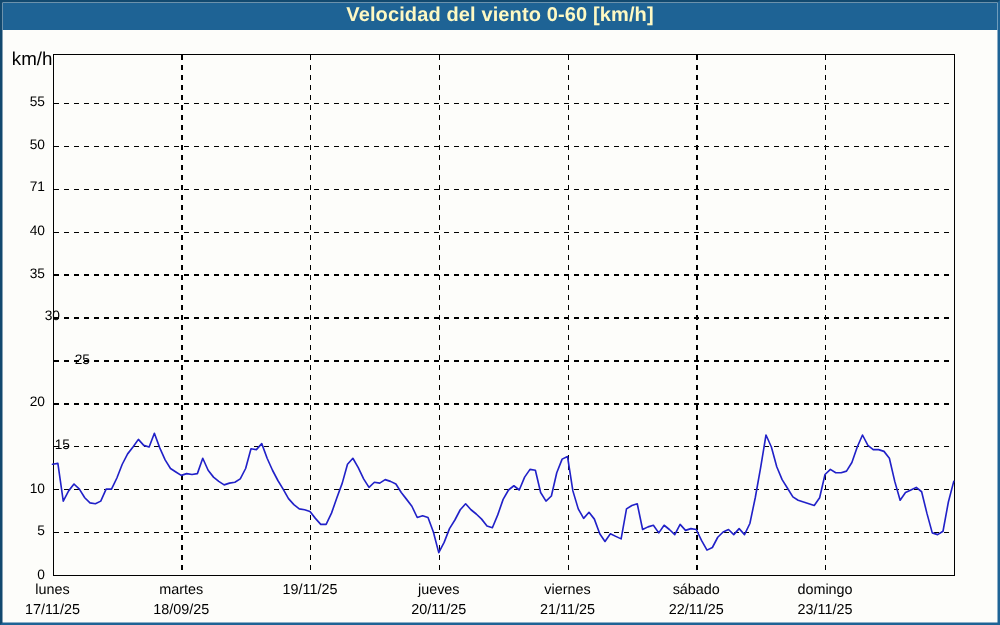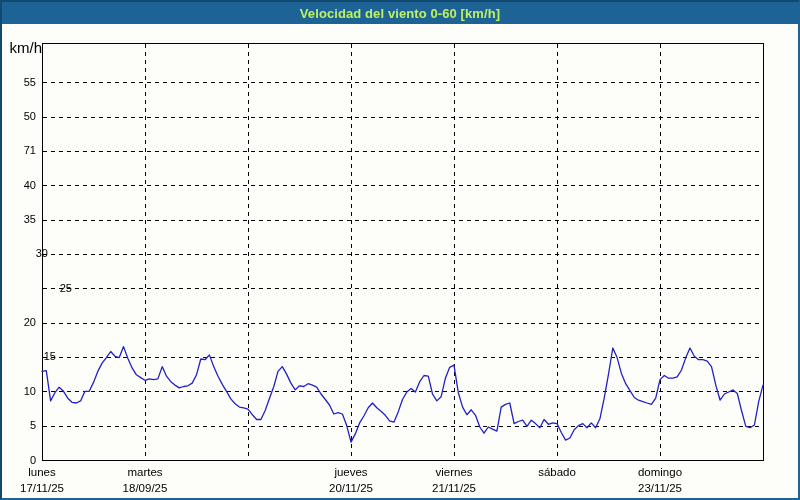--- a/index.html
+++ b/index.html
@@ -5,21 +5,21 @@
   html,body{margin:0;padding:0;background:#e8e8e8;}
   #screen{
     position:relative;width:800px;height:500px;box-sizing:border-box;
     background:#fdfdfa;border:2px solid #1e6395;border-top-color:#12496f;border-left-color:#12496f;
     overflow:hidden;font-family:"Liberation Sans", sans-serif;color:#000;
   }
   #titlebar{
     position:absolute;top:0;left:0;right:0;height:22px;background:#1e6395;
     display:flex;align-items:center;justify-content:center;
   }
-  #titlebar span{color:#bef264;font-size:13px;font-weight:bold;letter-spacing:.1px;}
+  #titlebar span{color:#fef9c3;font-size:16px;font-weight:bold;letter-spacing:.1px;}
   #chart-svg{position:absolute;top:0;left:0;}
   .ylab{
     position:absolute;left:0;width:34px;text-align:right;font-size:11px;line-height:13px;
   }
   .unitlab{
     position:absolute;left:6px;top:37px;width:34px;text-align:right;font-size:15px;
   }
   .xlab{position:absolute;text-align:center;font-size:11.5px;line-height:16px;}
   .xlab .date{line-height:17px;}
 </style>
@@ -72,30 +72,32 @@
   <div id="xlabels">
       <div class="xlab" style="left: -10px; width: 100px; top: 462px;">
         <div class="name">lunes</div>
         <div class="date">17/11/25</div>
       </div>
       <div class="xlab" style="left: 93px; width: 100px; top: 462px;">
         <div class="name">martes</div>
         <div class="date">18/09/25</div>
       </div>
       <div class="xlab" style="left: 196px; width: 100px; top: 462px;">
+        <div class="date">19/11/25</div>
       </div>
       <div class="xlab" style="left: 299px; width: 100px; top: 462px;">
         <div class="name">jueves</div>
         <div class="date">20/11/25</div>
       </div>
       <div class="xlab" style="left: 402px; width: 100px; top: 462px;">
         <div class="name">viernes</div>
         <div class="date">21/11/25</div>
       </div>
       <div class="xlab" style="left: 505px; width: 100px; top: 462px;">
         <div class="name">sábado</div>
+        <div class="date">22/11/25</div>
       </div>
       <div class="xlab" style="left: 608px; width: 100px; top: 462px;">
         <div class="name">domingo</div>
         <div class="date">23/11/25</div>
       </div>
     </div>
 </div>
 
 </body></html>

